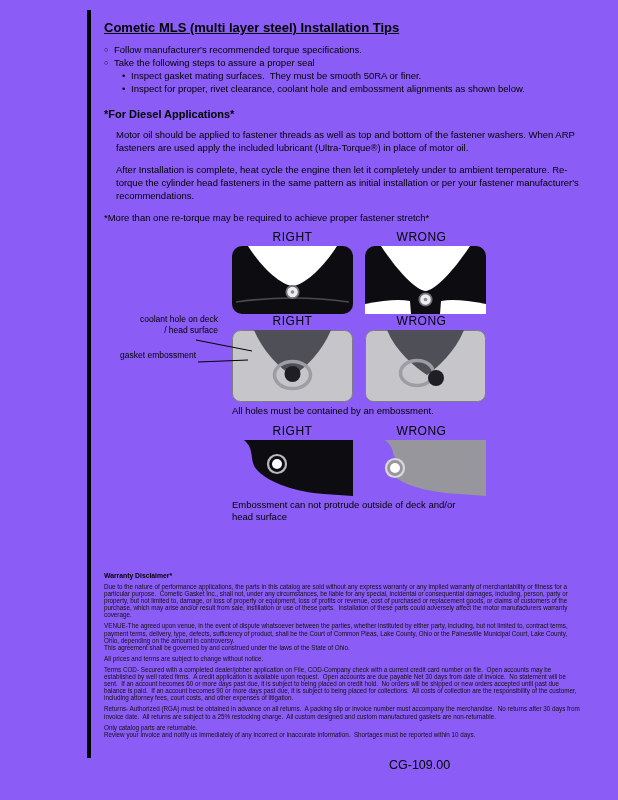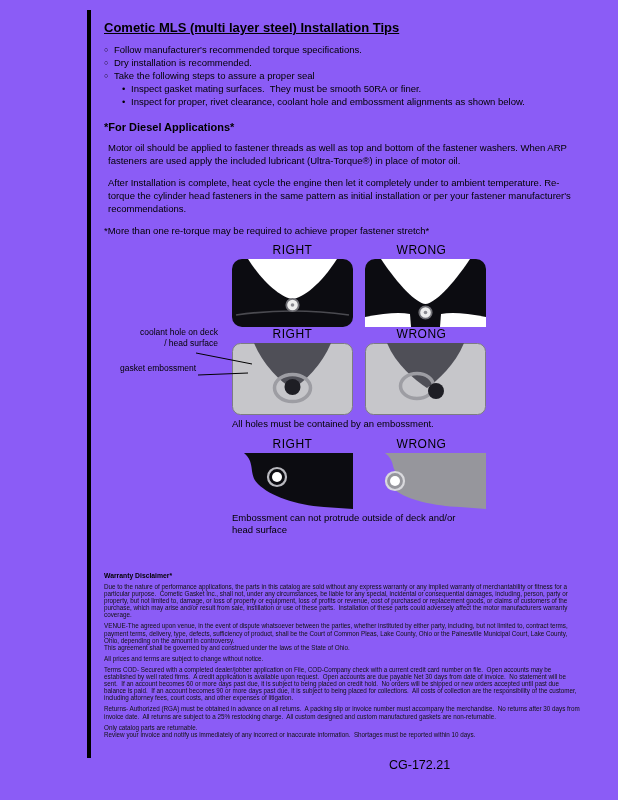--- a/index.html
+++ b/index.html
@@ -12,21 +12,21 @@
 
   .title { font-size:13px; font-weight:700; text-decoration:underline; margin:0 0 8px 0; }
 
   .bullet { display:flex; font-size:9.5px; line-height:13px; }
   .bullet .bm { flex:0 0 10px; width:10px; font-size:7px; line-height:13px; }
   .bullet.sub { margin-left:18px; }
   .bullet.sub .bm { flex-basis:9px; width:9px; font-size:9.5px; }
   .bullet .bt { white-space:pre-wrap; }
 
   .diesel-h { font-size:11px; font-weight:700; margin:13px 0 8px 0; }
-  .para { font-size:9.5px; line-height:13px; margin:0 0 9px 4px; white-space:pre-wrap; }
+  .para { font-size:9.5px; line-height:13px; margin:0 0 9px 12px; white-space:pre-wrap; }
   .note { margin:0 0 6px 0; }
 
   .diagrams { margin:4px 0 0 128px; width:254px; }
   .diag-row { margin:0; }
   .diag-head { display:flex; gap:8px; margin-bottom:2px; }
   .diag-head span { width:121px; text-align:center; font-size:12px; letter-spacing:0.5px; }
   .diag-imgs { display:flex; gap:12px; }
   .diag-imgs svg { display:block; }
   .diag-caption { font-size:9.5px; line-height:12px; margin:3px 0 7px 0; }
   .caption3 { width:230px; }
@@ -48,24 +48,20 @@
 <div class="page">
   <div class="left-rule"></div>
 
   <div class="content">
     <h1 class="title">Cometic MLS (multi layer steel) Installation Tips</h1>
 
     <div>
       <div class="bullet">
         <span class="bm">○</span>
         <span class="bt">Follow manufacturer's recommended torque specifications.</span>
-      </div>
-      <div class="bullet">
-        <span class="bm">○</span>
-        <span class="bt">Dry installation is recommended.</span>
       </div>
       <div class="bullet">
         <span class="bm">○</span>
         <span class="bt">Take the following steps to assure a proper seal</span>
       </div>
       <div class="bullet sub">
         <span class="bm">•</span>
         <span class="bt">Inspect gasket mating surfaces.  They must be smooth 50RA or finer.</span>
       </div>
       <div class="bullet sub">
@@ -161,14 +157,14 @@
     <p>Due to the nature of performance applications, the parts in this catalog are sold without any express warranty or any implied warranty of merchantability or fitness for a particular purpose.  Cometic Gasket Inc., shall not, under any circumstances, be liable for any special, incidental or consequential damages, including, person, party or property, but not limited to, damage, or loss of property or equipment, loss of profits or revenue, cost of purchased or replacement goods, or claims of customers of the purchase, which may arise and/or result from sale, instillation or use of these parts.  Installation of these parts could adversely affect the motor manufacturers warranty coverage.</p>
     <p>VENUE-The agreed upon venue, in the event of dispute whatsoever between the parties, whether instituted by either party, including, but not limited to, contract terms, payment terms, delivery, type, defects, sufficiency of product, shall be the Court of Common Pleas, Lake County, Ohio or the Painesville Municipal Court, Lake County, Ohio, depending on the amount in controversy.
 This agreement shall be governed by and construed under the laws of the State of Ohio.</p>
     <p>All prices and terms are subject to change without notice.</p>
     <p>Terms COD- Secured with a completed dealer/jobber application on File, COD-Company check with a current credit card number on file.  Open accounts may be established by well rated firms.  A credit application is available upon request.  Open accounts are due payable Net 30 days from date of invoice.  No statement will be sent.  If an account becomes 60 or more days past due, it is subject to being placed on credit hold.  No orders will be shipped or new orders accepted until past due balance is paid.  If an account becomes 90 or more days past due, it is subject to being placed for collections.  All costs of collection are the responsibility of the customer, including attorney fees, court costs, and other expenses of litigation.</p>
     <p>Returns- Authorized (RGA) must be obtained in advance on all returns.  A packing slip or invoice number must accompany the merchandise.  No returns after 30 days from invoice date.  All returns are subject to a 25% restocking charge.  All custom designed and custom manufactured gaskets are non-returnable.</p>
     <p>Only catalog parts are returnable.
 Review your invoice and notify us immediately of any incorrect or inaccurate information.  Shortages must be reported within 10 days.</p>
   </div>
 
-  <div class="footer">CG-172.21</div>
+  <div class="footer">CG-109.00</div>
 </div>
 
 </body></html>

